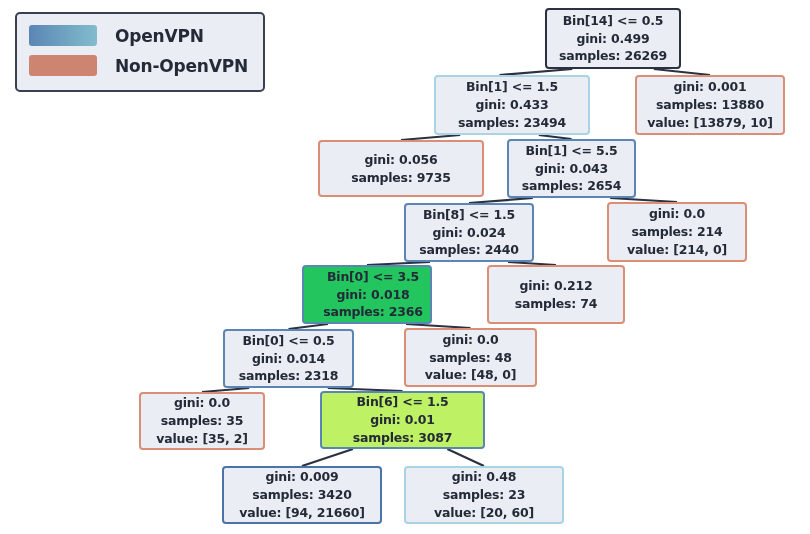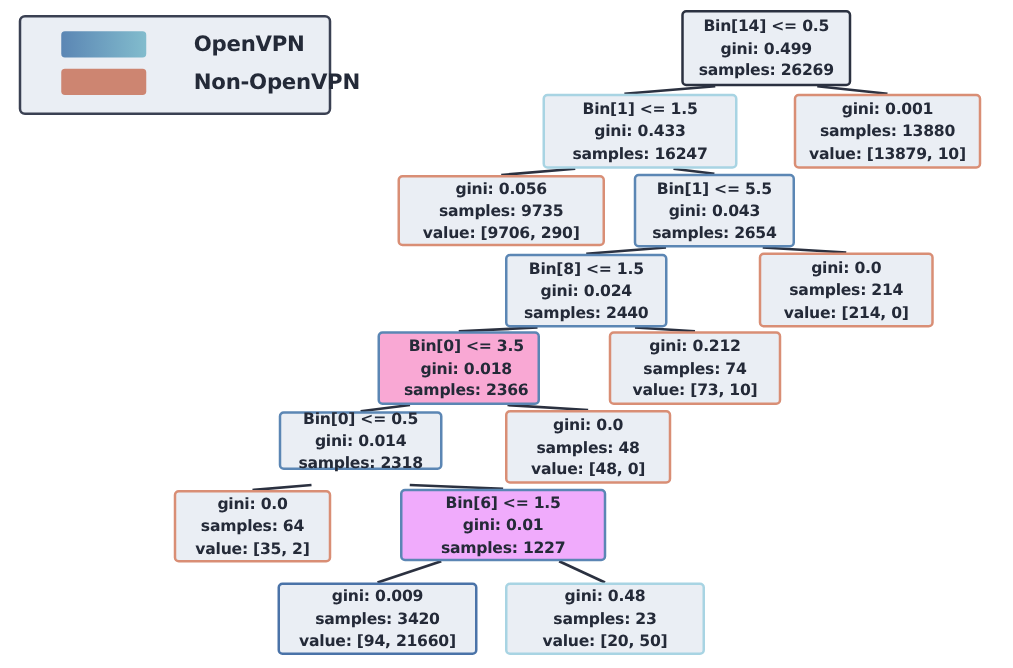--- a/index.html
+++ b/index.html
@@ -33,22 +33,21 @@
     height: 80px;
     background: #eaeef4;
     border: 2.5px solid #3a4052;
     border-radius: 5px;
     box-sizing: border-box;
   }
   .legend-row {
     position: absolute;
     display: flex;
     align-items: flex-end;
-    left: 32px;
-    gap: 20px;
+    left: 12px;
   }
   .legend-row.r0 { top: 11px; }
   .legend-row.r1 { top: 41px; }
   .legend-swatch {
     width: 68px;
     height: 21px;
     border-radius: 3px;
   }
   .legend-label {
     margin-left: 18px;
@@ -115,81 +114,79 @@
 
   <div id="nodes-layer">
       <div class="node" style="left: 545px; top: 8px; width: 136px; height: 61px; background: rgb(234, 238, 244); border: 2.5px solid rgb(43, 49, 64);">
         <div class="line">Bin[14] &lt;= 0.5</div>
         <div class="line">gini: 0.499</div>
         <div class="line">samples: 26269</div>
       </div>
       <div class="node" style="left: 434px; top: 75px; width: 156px; height: 60px; background: rgb(234, 238, 244); border: 2.5px solid rgb(168, 212, 227);">
         <div class="line">Bin[1] &lt;= 1.5</div>
         <div class="line">gini: 0.433</div>
-        <div class="line">samples: 16247</div>
+        <div class="line">samples: 23494</div>
       </div>
       <div class="node" style="left: 635px; top: 75px; width: 150px; height: 60px; background: rgb(234, 238, 244); border: 2.5px solid rgb(217, 142, 117);">
         <div class="line">gini: 0.001</div>
         <div class="line">samples: 13880</div>
         <div class="line">value: [13879, 10]</div>
       </div>
       <div class="node" style="left: 318px; top: 140px; width: 166px; height: 57px; background: rgb(234, 238, 244); border: 2.5px solid rgb(217, 142, 117);">
         <div class="line">gini: 0.056</div>
         <div class="line">samples: 9735</div>
-        <div class="line">value: [9706, 290]</div>
       </div>
       <div class="node" style="left: 507px; top: 139px; width: 129px; height: 59px; background: rgb(234, 238, 244); border: 2.5px solid rgb(91, 134, 180);">
         <div class="line">Bin[1] &lt;= 5.5</div>
         <div class="line">gini: 0.043</div>
         <div class="line">samples: 2654</div>
       </div>
       <div class="node" style="left: 404px; top: 203px; width: 130px; height: 59px; background: rgb(234, 238, 244); border: 2.5px solid rgb(91, 134, 180);">
         <div class="line">Bin[8] &lt;= 1.5</div>
         <div class="line">gini: 0.024</div>
         <div class="line">samples: 2440</div>
       </div>
       <div class="node" style="left: 607px; top: 202px; width: 140px; height: 60px; background: rgb(234, 238, 244); border: 2.5px solid rgb(217, 142, 117);">
         <div class="line">gini: 0.0</div>
         <div class="line">samples: 214</div>
         <div class="line">value: [214, 0]</div>
       </div>
-      <div class="node" style="left: 302px; top: 265px; width: 130px; height: 59px; background: #f9a8d4; border: 2.5px solid rgb(91, 134, 180); padding-left: 12px;">
+      <div class="node" style="left: 302px; top: 265px; width: 130px; height: 59px; background: #22c55e; border: 2.5px solid rgb(91, 134, 180); padding-left: 12px;">
         <div class="line">Bin[0] &lt;= 3.5</div>
         <div class="line">gini: 0.018</div>
         <div class="line">samples: 2366</div>
       </div>
       <div class="node" style="left: 487px; top: 265px; width: 138px; height: 59px; background: rgb(234, 238, 244); border: 2.5px solid rgb(217, 142, 117);">
         <div class="line">gini: 0.212</div>
         <div class="line">samples: 74</div>
-        <div class="line">value: [73, 10]</div>
       </div>
-      <div class="node" style="left: 223px; top: 329px; width: 131px; height: 47px; background: rgb(234, 238, 244); border: 2.5px solid rgb(91, 134, 180);">
+      <div class="node" style="left: 223px; top: 329px; width: 131px; height: 59px; background: rgb(234, 238, 244); border: 2.5px solid rgb(91, 134, 180);">
         <div class="line">Bin[0] &lt;= 0.5</div>
         <div class="line">gini: 0.014</div>
         <div class="line">samples: 2318</div>
       </div>
       <div class="node" style="left: 404px; top: 328px; width: 133px; height: 59px; background: rgb(234, 238, 244); border: 2.5px solid rgb(217, 142, 117);">
         <div class="line">gini: 0.0</div>
         <div class="line">samples: 48</div>
         <div class="line">value: [48, 0]</div>
       </div>
       <div class="node" style="left: 139px; top: 392px; width: 126px; height: 58px; background: rgb(234, 238, 244); border: 2.5px solid rgb(217, 142, 117);">
         <div class="line">gini: 0.0</div>
-        <div class="line">samples: 64</div>
+        <div class="line">samples: 35</div>
         <div class="line">value: [35, 2]</div>
       </div>
-      <div class="node" style="left: 320px; top: 391px; width: 165px; height: 58px; background: #f0abfc; border: 2.5px solid rgb(91, 134, 180);">
+      <div class="node" style="left: 320px; top: 391px; width: 165px; height: 58px; background: #bef264; border: 2.5px solid rgb(91, 134, 180);">
         <div class="line">Bin[6] &lt;= 1.5</div>
         <div class="line">gini: 0.01</div>
-        <div class="line">samples: 1227</div>
+        <div class="line">samples: 3087</div>
       </div>
       <div class="node" style="left: 222px; top: 466px; width: 160px; height: 58px; background: rgb(234, 238, 244); border: 2.5px solid rgb(74, 115, 168);">
         <div class="line">gini: 0.009</div>
         <div class="line">samples: 3420</div>
         <div class="line">value: [94, 21660]</div>
       </div>
       <div class="node" style="left: 404px; top: 466px; width: 160px; height: 58px; background: rgb(234, 238, 244); border: 2.5px solid rgb(168, 212, 227);">
         <div class="line">gini: 0.48</div>
         <div class="line">samples: 23</div>
-        <div class="line">value: [20, 50]</div>
+        <div class="line">value: [20, 60]</div>
       </div>
     </div>
 </div>
 
 </body></html>

